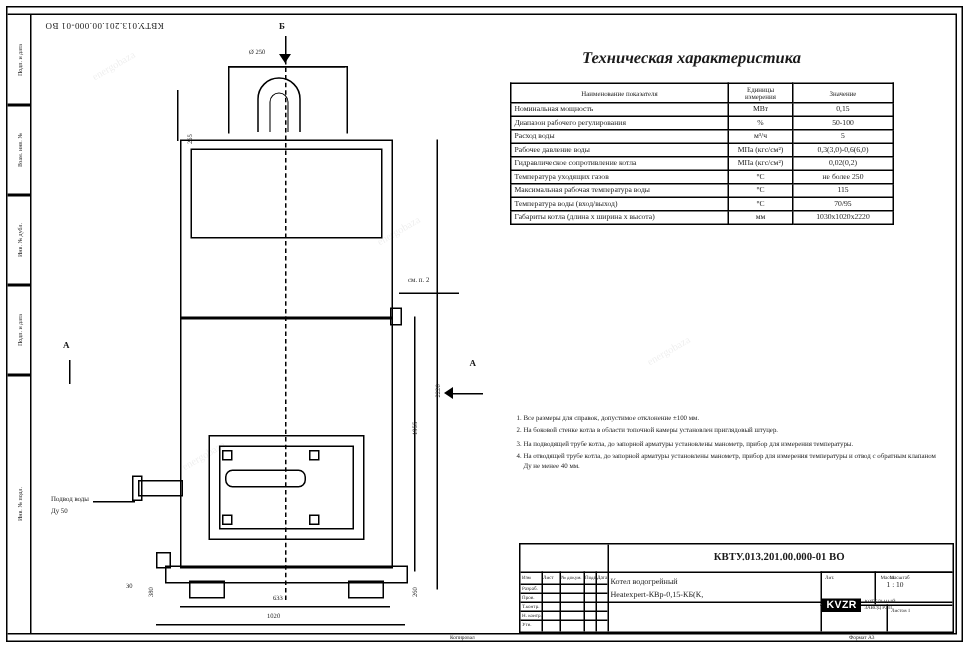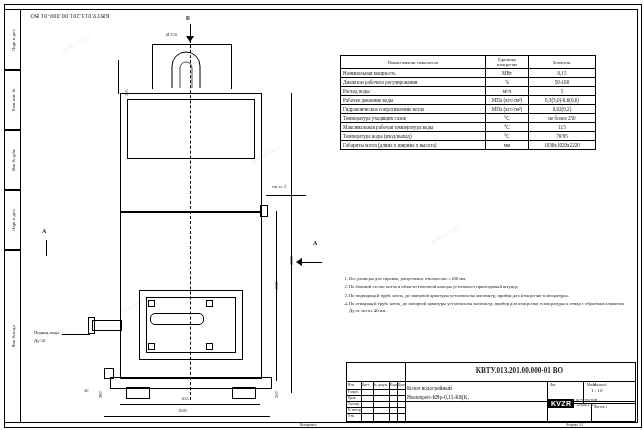--- a/index.html
+++ b/index.html
@@ -74,20 +74,21 @@
     </div>
   <div class="vcell" style="top:189px;height:60px;">
       <span>Подп. и дата</span>
     </div>
   <div class="vcell" style="top:249px;height:172px;">
       <span>Инв. № подл.</span>
     </div>
 
   <div class="topcode">КВТУ.013.201.00.000-01 ВО</div>
 
+  <div class="title-tech">Техническая характеристика</div>
   <table class="spec">
     <tbody>
         <tr>
       <th class="c-name">Наименование показателя</th>
       <th class="c-unit">Единицы измерения</th>
       <th class="c-val">Значение</th>
     </tr>
     <tr>
           <td class="c-name">Номинальная мощность</td>
           <td class="c-unit">МВт</td>

